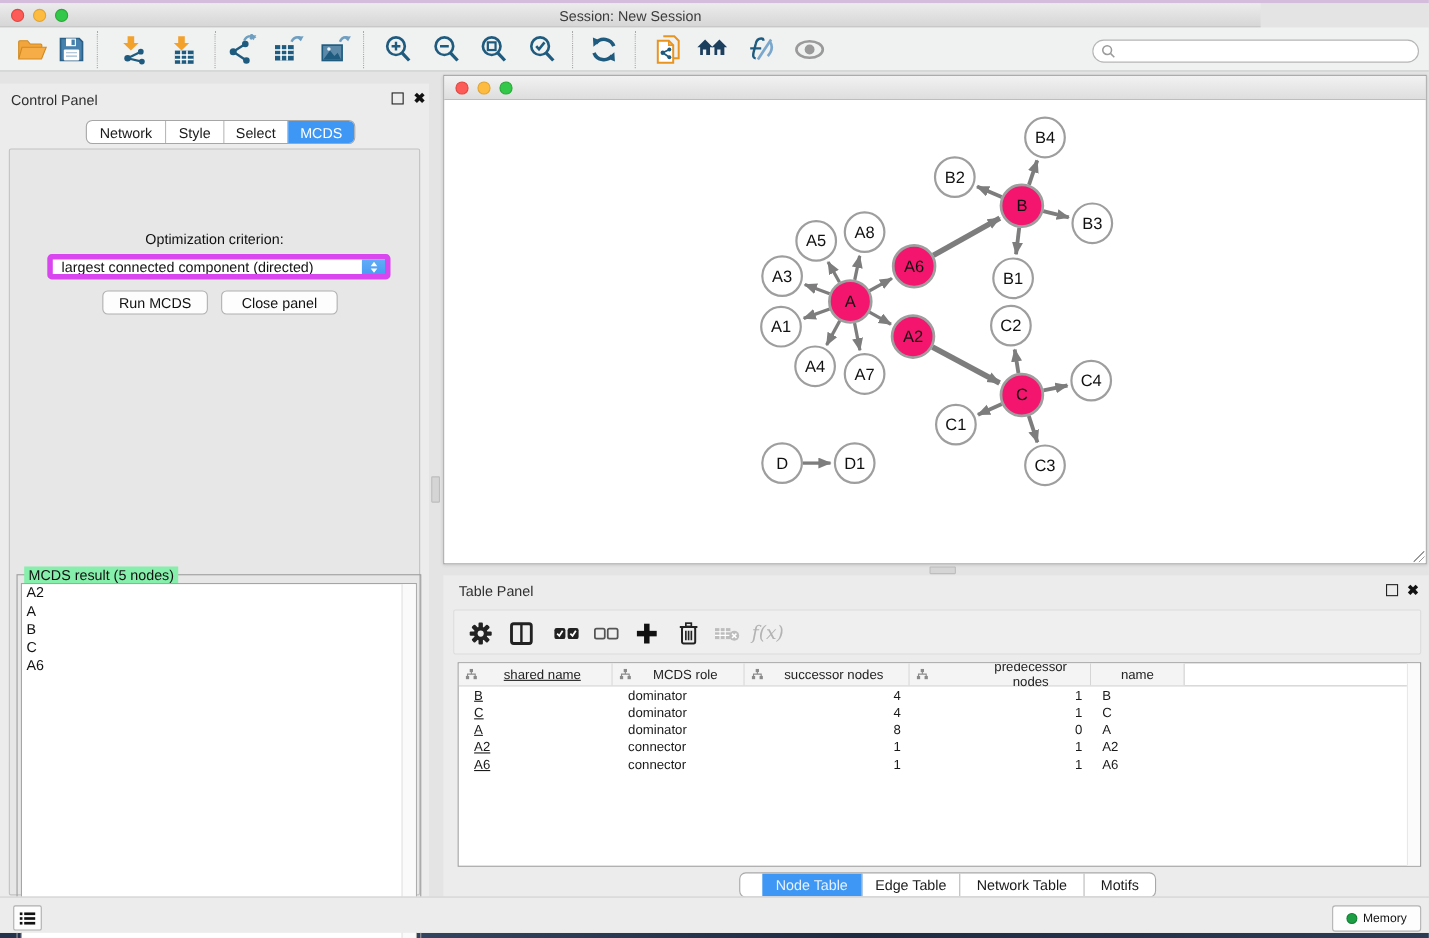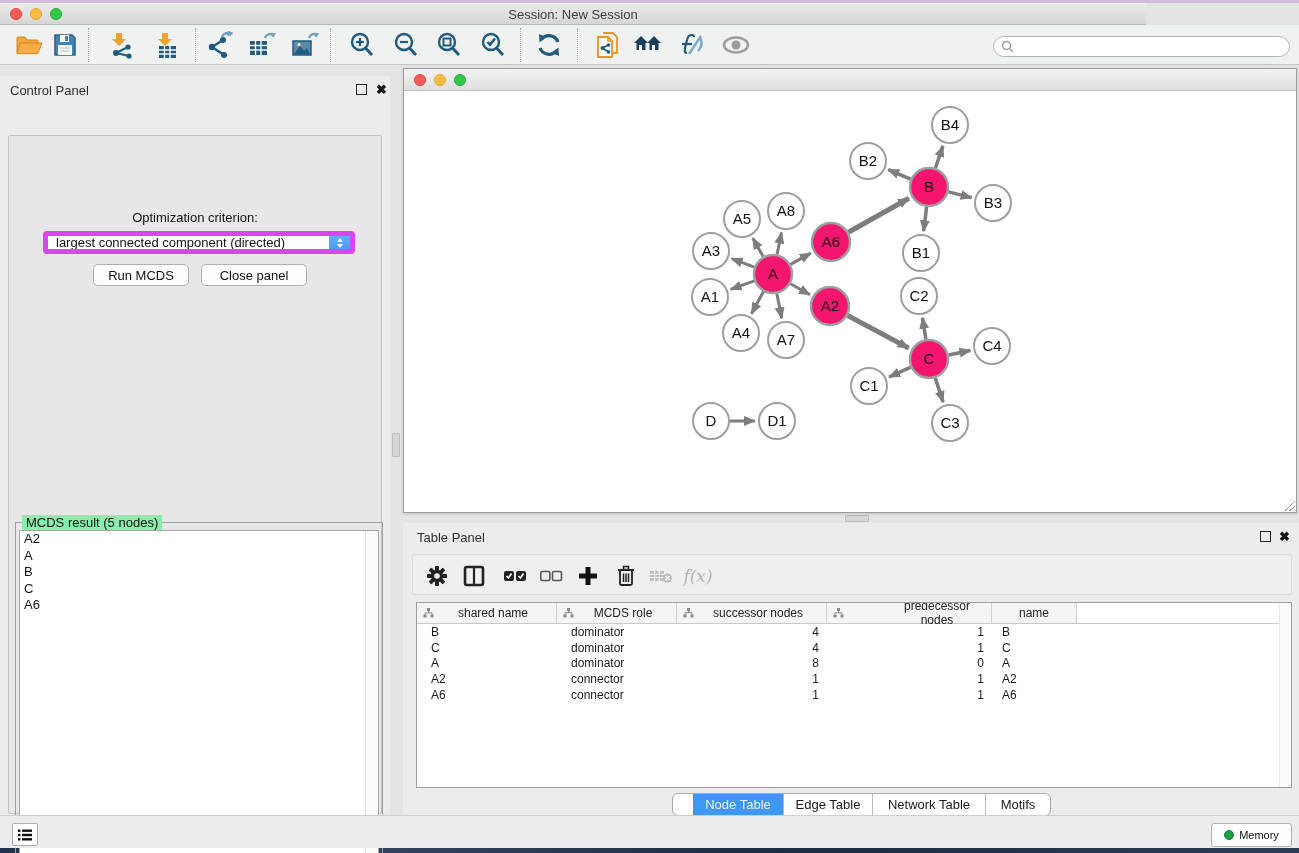--- a/index.html
+++ b/index.html
@@ -101,21 +101,21 @@
   .thead { display:flex; height:21px; border-bottom:1px solid #c9c9c9; }
   .th { background:#f4f4f4; border-right:1px solid #d2d2d2; display:flex; align-items:center; font-size:12px; color:#222; }
   .th .col-icon { margin:0 4px 0 6px; display:flex; }
   .th .lbl { flex:1; text-align:center; padding-right:8px; }
   .th.no-icon .lbl { padding-left:8px; }
   .tr { display:flex; height:15.8px; align-items:center; }
   .td { font-size:12px; color:#1a1a1a; overflow:hidden; white-space:nowrap; }
   .td.str { padding-left:14px; }
   .td.num { text-align:right; padding-right:8px; }
   .td.name { padding-left:10px; }
-  .c0 { width:140px; } .c1 { width:120px; } .c2 { width:150px; } .c3 { width:165px;gap:43px; } .c4 { width:85px; }
+  .c0 { width:140px;text-decoration:underline; } .c1 { width:120px; } .c2 { width:150px; } .c3 { width:165px;gap:43px; } .c4 { width:85px; }
 
   .bottom-tabs { position:absolute; left:269px; top:270px; height:23px; display:flex;
     border:1px solid #a8a8a8; border-radius:6px; overflow:hidden; background:#fff;padding-left:20px; }
   .btab { font-size:13px; color:#1a1a1a; text-align:center; padding-top:3px; border-right:1px solid #b9b9b9; }
   .btab:last-child { border-right:none; }
   .btab:nth-child(1){width:91px;} .btab:nth-child(2){width:89px;}
   .btab:nth-child(3){width:113px;} .btab:nth-child(4){width:64px;}
   .btab.active { background:#3e97f4; color:#e8f1fb; }
 
   
@@ -298,20 +298,26 @@
         <input type="text" placeholder="" style="">
       </div>
     </div>
 
     <div class="control-panel">
       <div class="panel-titlerow">
         <span class="panel-title">Control Panel</span>
         <span class="float-icon" style="left:356px"></span>
         <span class="close-icon" style="left:376px">✖</span>
       </div>
+      <div class="ctrl-tabs">
+          <div class="ctab">Network</div>
+          <div class="ctab">Style</div>
+          <div class="ctab">Select</div>
+          <div class="ctab active">MCDS</div>
+        </div>
       <div class="ctrl-inner">
         <div class="opt-label">Optimization criterion:</div>
         <div class="dropdown">
           <span class="val">largest connected component (directed)</span>
           <span class="dd-cap">
               <span class="up"></span>
               <span class="down"></span>
             </span>
         </div>
         <div class="btn run">Run MCDS</div>

